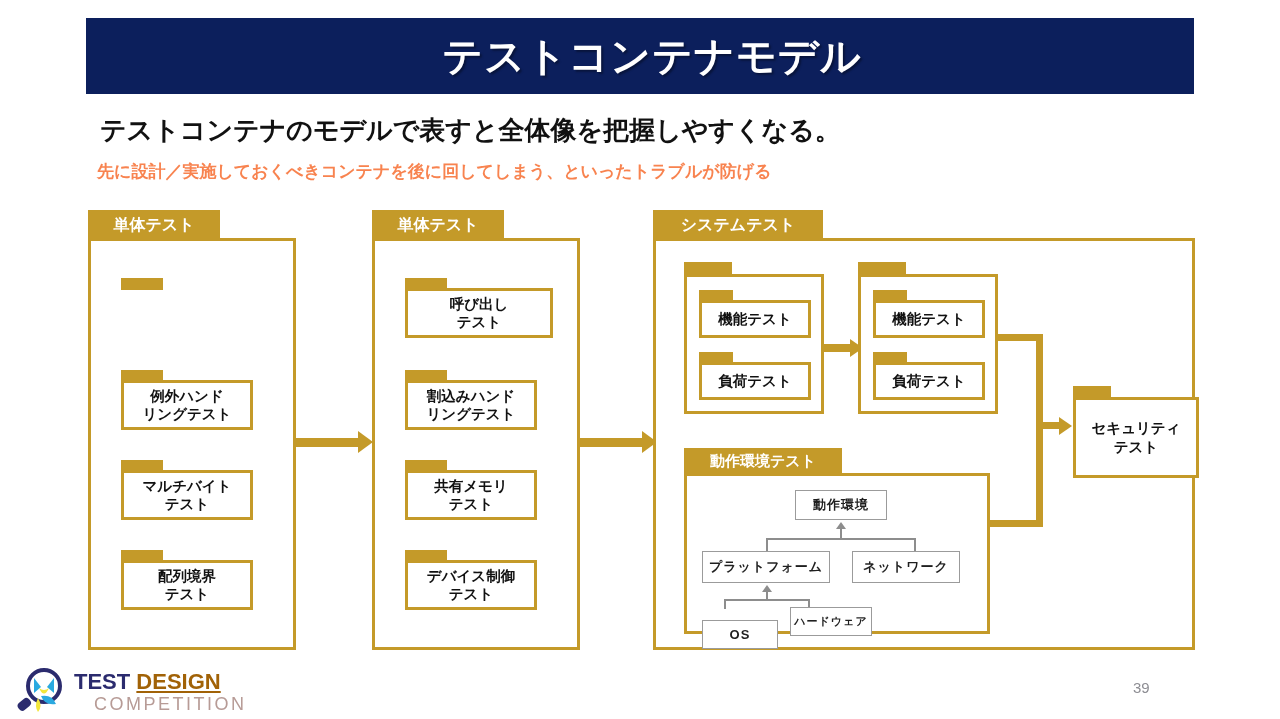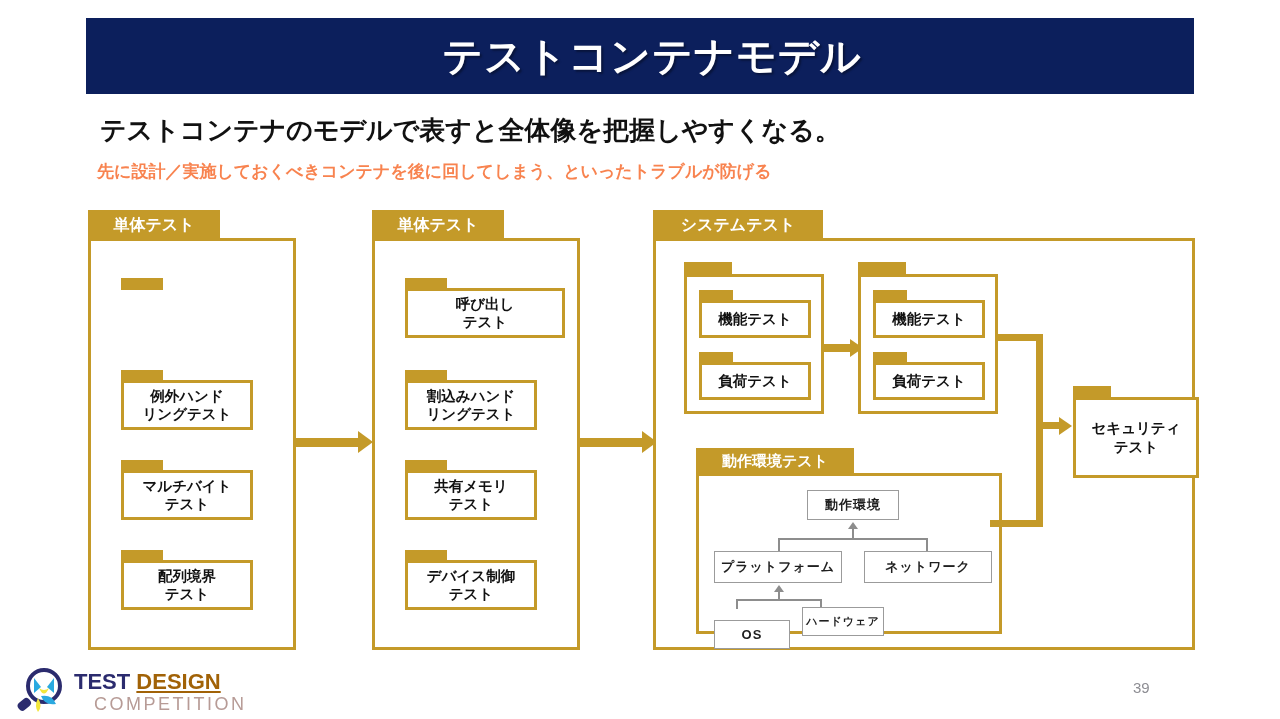--- a/index.html
+++ b/index.html
@@ -264,21 +264,21 @@
   </div>
 </div>
 
 <div class="conn" style="left:296px; top:438px; width:66px; height:9px;"></div>
 <div class="arrow-head" style="left:358px; top:431px;"></div>
 
 <div class="container-folder" style="left:372px; top:210px; width:208px; height:440px;">
   <div class="container-tab" style="width:132px;">単体テスト</div>
   <div class="container-body"></div>
 
-  <div class="leaf" style="left:33px; top:68px; width:160px; height:60px;">
+  <div class="leaf" style="left:33px; top:68px; width:148px; height:60px;">
     <div class="leaf-tab"></div>
     <div class="leaf-body">呼び出し<br>テスト</div>
   </div>
   <div class="leaf" style="left:33px; top:160px; width:132px; height:60px;">
     <div class="leaf-tab"></div>
     <div class="leaf-body">割込みハンド<br>リングテスト</div>
   </div>
   <div class="leaf" style="left:33px; top:250px; width:132px; height:60px;">
     <div class="leaf-tab"></div>
     <div class="leaf-body">共有メモリ<br>テスト</div>
@@ -318,34 +318,34 @@
     <div class="leaf" style="left:15px; top:28px; width:112px; height:48px;">
       <div class="leaf-tab" style="width:34px;"></div>
       <div class="leaf-body">機能テスト</div>
     </div>
     <div class="leaf" style="left:15px; top:90px; width:112px; height:48px;">
       <div class="leaf-tab" style="width:34px;"></div>
       <div class="leaf-body">負荷テスト</div>
     </div>
   </div>
 
-  <div class="container-folder" style="left:31px; top:238px; width:306px; height:186px;margin-left:12px;">
+  <div class="container-folder" style="left:31px; top:238px; width:306px; height:186px;">
     <div class="container-tab" style="width:158px; height:27px; font-size:15px;">動作環境テスト</div>
     <div class="container-body" style="top:25px;"></div>
 
     <div class="tree-box" style="left:111px; top:42px; width:92px; height:30px; font-size:13px;">動作環境</div>
 
     <div class="tarrow" style="left:152px; top:74px;"></div>
     <div class="tline" style="left:156px; top:80px; width:2px; height:12px;"></div>
     <div class="tline" style="left:82px; top:90px; width:150px; height:2px;"></div>
     <div class="tline" style="left:82px; top:90px; width:2px; height:14px;"></div>
     <div class="tline" style="left:230px; top:90px; width:2px; height:14px;"></div>
 
     <div class="tree-box" style="left:18px; top:103px; width:128px; height:32px; font-size:13px;">プラットフォーム</div>
-    <div class="tree-box" style="left:168px; top:103px; width:128px; height:32px; font-size:13px;">ネットワーク</div>
+    <div class="tree-box" style="left:168px; top:103px; width:108px; height:32px; font-size:13px;">ネットワーク</div>
 
     <div class="tarrow" style="left:78px; top:137px;"></div>
     <div class="tline" style="left:82px; top:143px; width:2px; height:10px;"></div>
     <div class="tline" style="left:40px; top:151px; width:86px; height:2px;"></div>
     <div class="tline" style="left:40px; top:151px; width:2px; height:10px;"></div>
     <div class="tline" style="left:124px; top:151px; width:2px; height:10px;"></div>
 
     <div class="tree-box" style="left:18px; top:172px; width:76px; height:29px; font-size:13px;">OS</div>
     <div class="tree-box" style="left:106px; top:159px; width:82px; height:29px; font-size:11px;">ハードウェア</div>
   </div>

